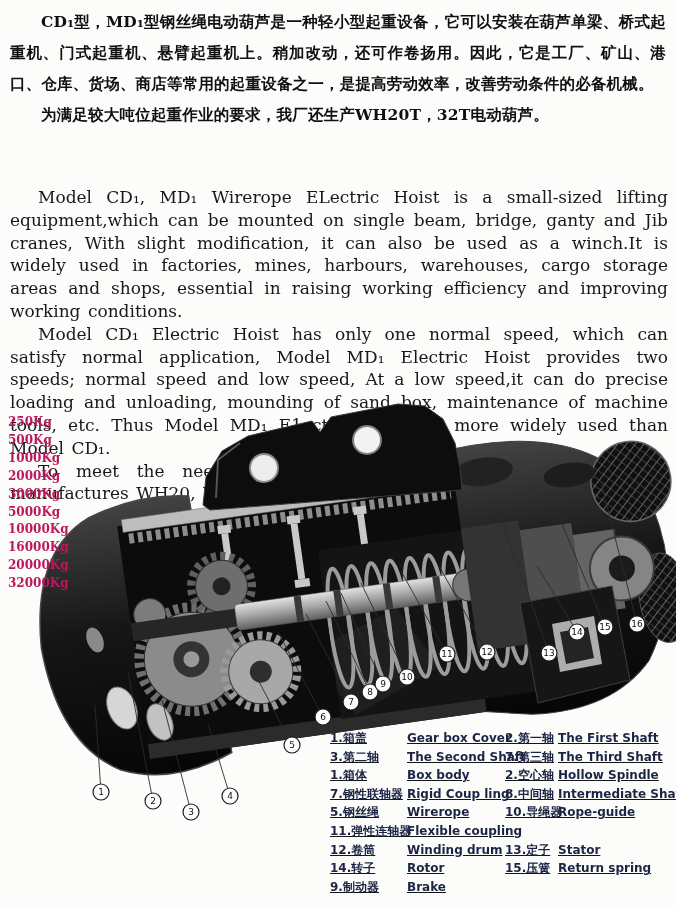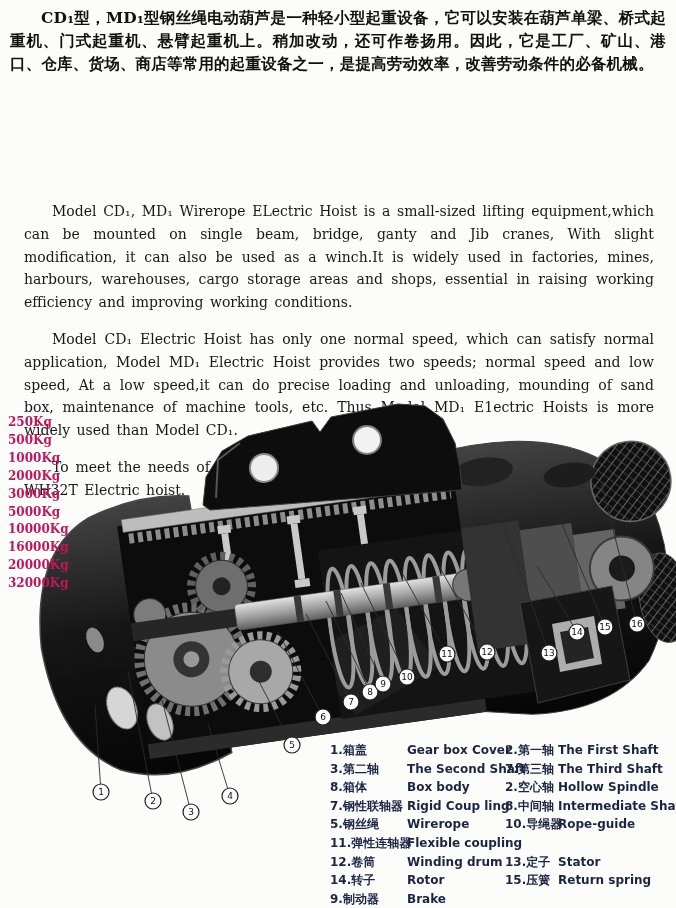--- a/index.html
+++ b/index.html
@@ -10,33 +10,33 @@
     overflow:hidden;
     font-family:"DejaVu Serif","Liberation Serif",serif;
     color:#151515;
   }
   
   .cn-block{
     position:absolute;left:10px;top:6px;width:656px;
   }
   .cn-block p{
     margin:0;
-    font-size:15.5px;line-height:23px;
+    font-size:15.5px;line-height:31px;
     font-weight:700;
     text-align:justify;
     text-indent:2em;
     letter-spacing:.2px;
     color:#101010;
   }
   .en-block{
     position:absolute;left:10px;top:186px;width:658px;
   }
   .en-block p{
-    margin:14px;
-    font-size:14px;line-height:22.8px;
+    margin:0;
+    font-size:17px;line-height:22.8px;
     text-align:justify;
     text-indent:28px;
     color:#181818;
     word-spacing:2px;
   }
   
   .figure{position:absolute;left:0;top:398px;width:676px;height:510px;}
   .fig-svg{position:absolute;left:0;top:0;width:676px;height:425px;}
   
   .weights{
@@ -47,39 +47,41 @@
     font-family:"DejaVu Serif","Liberation Serif",serif;
     font-weight:700;font-size:12px;line-height:17.9px;
     color:#be185d;
     width:54px;
     text-align:justify;
     -moz-text-align-last:justify;
     text-align-last:justify;
   }
   
   .legend{
-    position:absolute;left:330px;top:343px;width:344px;
+    position:absolute;left:330px;top:331px;width:344px;
     display:grid;
     grid-template-columns:77px 98px 53px auto;
     z-index:6;
+    text-decoration:underline;
   }
   .legend span{
     font-family:"DejaVu Sans","Liberation Sans",sans-serif;
     font-weight:700;font-size:12px;line-height:18.6px;
     color:#1c2444;
     white-space:nowrap;
   }
 </style>
 </head>
 <body>
 
 <div class="page">
 
   <div class="cn-block">
     <p>CD₁型，MD₁型钢丝绳电动葫芦是一种轻小型起重设备，它可以安装在葫芦单梁、桥式起重机、门式起重机、悬臂起重机上。稍加改动，还可作卷扬用。因此，它是工厂、矿山、港口、仓库、货场、商店等常用的起重设备之一，是提高劳动效率，改善劳动条件的必备机械。</p>
+    <p>为满足较大吨位起重作业的要求，我厂还生产WH20T，32T电动葫芦。</p>
   </div>
 
   <div class="en-block">
     <p>Model CD₁,  MD₁ Wirerope ELectric Hoist is a small-sized lifting equipment,which can be mounted on single beam,  bridge,  ganty and Jib cranes,  With slight modification,  it can also be used as a winch.It is widely used in factories,  mines,  harbours,  warehouses,  cargo storage areas and shops,  essential in raising working efficiency and improving working conditions.</p>
     <p>Model CD₁ Electric Hoist has only one normal speed,  which can satisfy normal application,  Model MD₁ Electric Hoist provides two speeds;  normal speed and low speed,  At a low speed,it can do precise loading and unloading,  mounding of sand box,  maintenance of machine tools,  etc.  Thus Model MD₁ E1ectric Hoists is more widely used than Model CD₁.</p>
     <p>To meet the needs of lifting heavier cargo,  our factory also manufactures WH20,  WH32T Electric hoist.</p>
   </div>
 
   <div class="figure">
 
@@ -302,21 +304,21 @@
 
     <div class="legend" id="legend">
         <span>1.箱盖</span>
         <span>Gear box Cover</span>
         <span>2.第一轴</span>
         <span>The First Shaft</span>
         <span>3.第二轴</span>
         <span>The Second Shaft</span>
         <span>7.第三轴</span>
         <span>The Third Shaft</span>
-        <span>8.箱体</span>
+        <span>1.箱体</span>
         <span>Box body</span>
         <span>2.空心轴</span>
         <span>Hollow Spindle</span>
         <span>7.钢性联轴器</span>
         <span>Rigid Coup ling</span>
         <span>8.中间轴</span>
         <span>Intermediate Shaft</span>
         <span>5.钢丝绳</span>
         <span>Wirerope</span>
         <span>10.导绳器</span>

